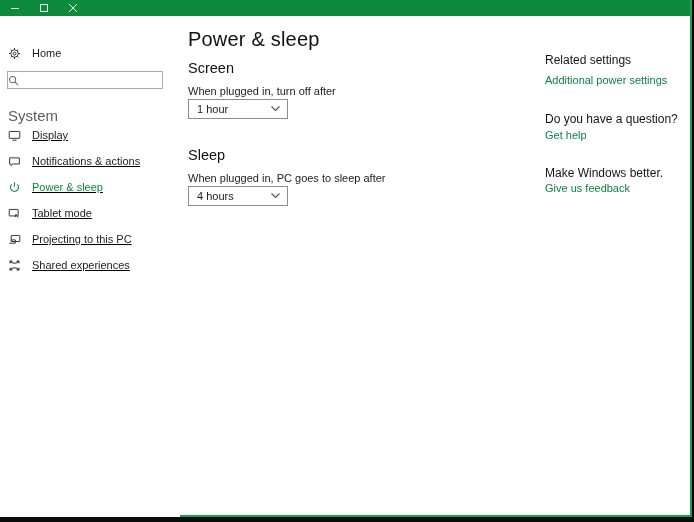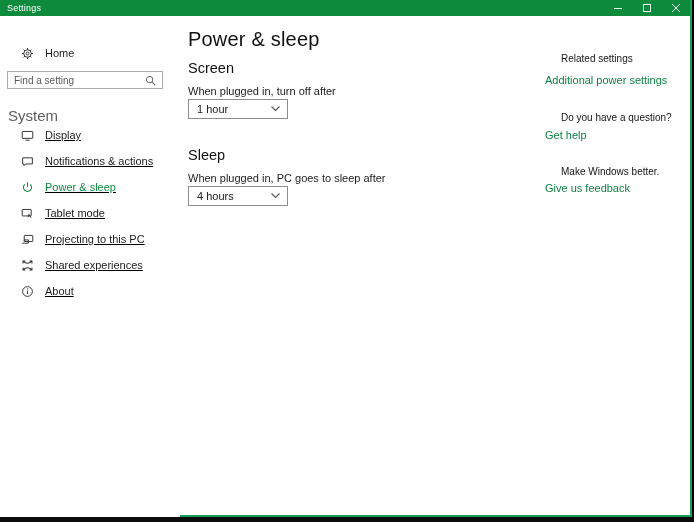--- a/index.html
+++ b/index.html
@@ -23,21 +23,21 @@
   .caption-btns{display:flex;height:100%;}
   .caption-btn{
     width:29px;height:100%;display:flex;align-items:center;justify-content:center;
     cursor:default;
   }
   .caption-btn svg{display:block;}
   
   .sidebar{position:absolute;left:0;top:16px;width:180px;height:501px;background:#fff;}
   .side-row{
     position:absolute;left:0;width:180px;height:22px;
-    display:flex;align-items:center;font-size:11px;color:#1c1c1c;cursor:default;padding-left:13px;
+    display:flex;align-items:center;font-size:11px;color:#1c1c1c;cursor:default;
   }
   .side-row .ic{width:13px;margin-left:8px;margin-right:11px;display:flex;justify-content:center;}
   .search-box{
     position:absolute;left:7px;top:55px;width:156px;height:18px;
     border:1px solid #ababab;background:#fff;display:flex;align-items:center;box-sizing:border-box;
   }
   .search-box input{
     border:none;outline:none;flex:1;font-size:10px;padding:0 0 0 6px;
     font-family:"Liberation Sans",sans-serif;color:#333;background:transparent;min-width:0;
   }
@@ -55,30 +55,29 @@
   .field-label{position:absolute;left:0;font-size:11px;color:#1c1c1c;}
   .dropdown{
     position:absolute;left:0;width:100px;height:20px;border:1px solid #8c8c8c;
     background:#fff;display:flex;align-items:center;box-sizing:border-box;font-size:11px;color:#1c1c1c;
     cursor:default;
   }
   .dropdown .val{flex:1;padding-left:8px;}
   .dropdown .chev{padding-right:7px;display:flex;}
   
   .related{position:absolute;left:545px;top:16px;width:145px;}
-  .rel-heading{position:absolute;left:16px;font-size:10px;color:#151515;}
+  .rel-heading{position:absolute;left:0;font-size:12px;color:#151515;}
   .rel-link{position:absolute;left:0;font-size:11px;color:#0c7f41;cursor:pointer;}
 </style>
 </head>
 <body>
 
 <div class="window">
 
   <div class="titlebar">
-    <div class="app-title">Settings</div>
     <div class="caption-btns">
       <div class="caption-btn">
         <span>
           <svg width="8" height="8" viewBox="0 0 8 8">
               <line x1="0" y1="4.5" x2="8" y2="4.5" stroke="#eafbef" stroke-width="1"></line>
             </svg>
         </span>
       </div>
       <div class="caption-btn">
         <span>
@@ -104,21 +103,20 @@
         <svg width="13" height="13" viewBox="0 0 16 16" fill="none" stroke="#333" stroke-width="1.2">
           <circle cx="8" cy="8" r="4.6"></circle>
             <circle cx="8" cy="8" r="1.8"></circle>
           <path d="M8 1.2 V3.4 M8 12.6 V14.8 M1.2 8 H3.4 M12.6 8 H14.8 M3.2 3.2 L4.8 4.8 M11.2 11.2 L12.8 12.8 M12.8 3.2 L11.2 4.8 M4.8 11.2 L3.2 12.8"></path>
         </svg>
       </span>
       <span>Home</span>
     </div>
 
     <div class="search-box">
-      <input type="text" placeholder="Find a setting" style="">
       <span class="ic">
         <svg width="11" height="11" viewBox="0 0 12 12" fill="none" stroke="#6b6b6b" stroke-width="1.1">
           <circle cx="5" cy="5" r="3.4"></circle>
             <line x1="7.6" y1="7.6" x2="11" y2="11"></line>
         </svg>
       </span>
     </div>
 
     <div class="section-label">System</div>
 
@@ -177,30 +175,20 @@
 
       <div class="side-row">
         <span class="ic">
           <svg width="13" height="13" viewBox="0 0 16 16" fill="none" stroke="#333" stroke-width="1.3">
             <path d="M2.5 2.5 C6 6 10 6 13.5 2.5 M2.5 13.5 C6 10 10 10 13.5 13.5 M2.5 2.5 L5 2.5 M2.5 2.5 L2.5 5 M13.5 2.5 L11 2.5 M13.5 2.5 L13.5 5 M2.5 13.5 L5 13.5 M2.5 13.5 L2.5 11 M13.5 13.5 L11 13.5 M13.5 13.5 L13.5 11" stroke-linecap="round" fill="none"></path>
           </svg>
         </span>
         <span>Shared experiences</span>
       </div>
 
-      <div class="side-row">
-        <span class="ic">
-          <svg width="13" height="13" viewBox="0 0 16 16" fill="none" stroke="#333" stroke-width="1.2">
-            <circle cx="8" cy="8" r="6"></circle>
-              <line x1="8" y1="7" x2="8" y2="11.2"></line>
-              <circle cx="8" cy="4.8" r="0.7" fill="#333" stroke="none"></circle>
-          </svg>
-        </span>
-        <span>About</span>
-      </div>
 
     </div>
   </div>
 
   <div class="main">
     <div class="page-title">Power &amp; sleep</div>
 
     <div class="group-heading" style="top:44px;">Screen</div>
     <div class="field-label" style="top:69px;">When plugged in, turn off after</div>
     <div class="dropdown" style="top:83px;">

